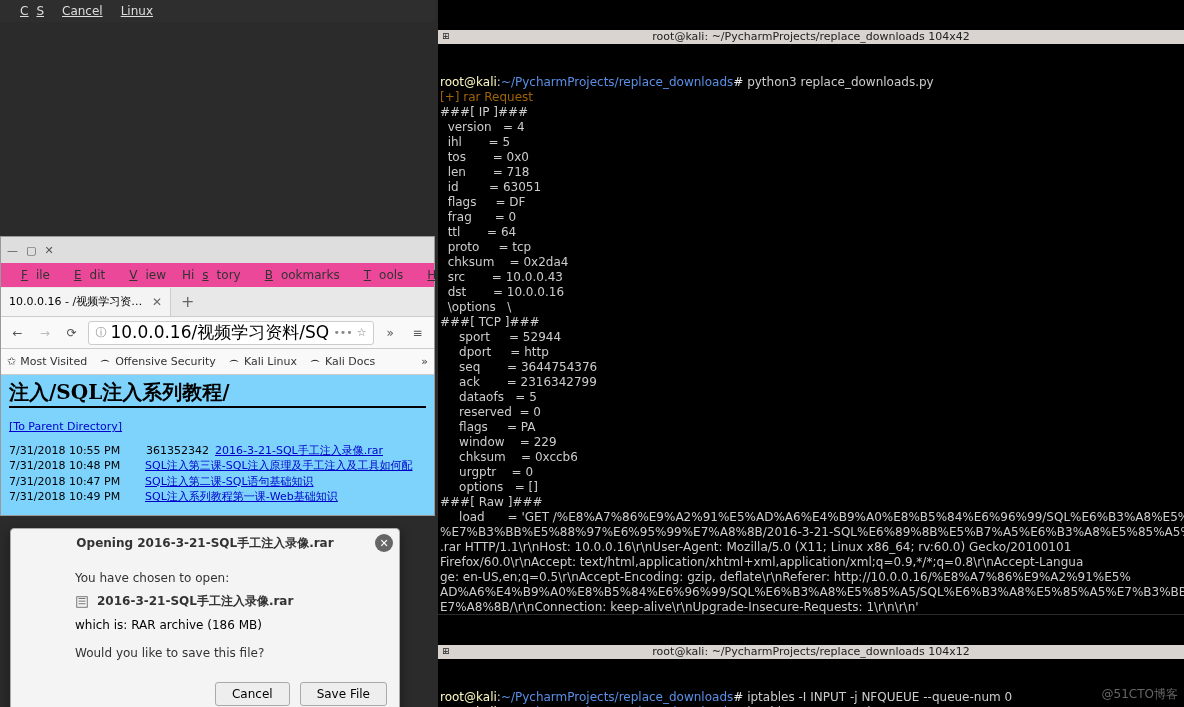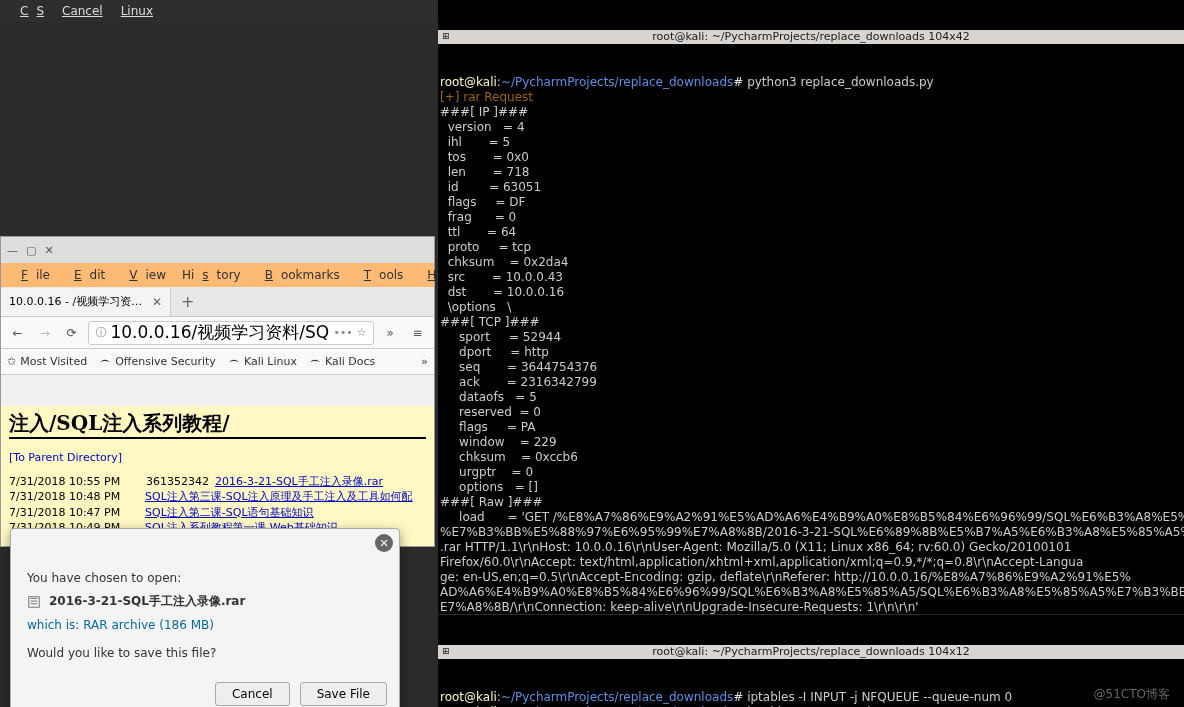--- a/index.html
+++ b/index.html
@@ -9,74 +9,74 @@
 .top-menubar { position: absolute; left: 0; top: 0; width: 435px; height: 22px; background: #2e2e2e; color: #ddd; font-size: 12px; display: flex; align-items: center; padding-left: 4px; gap: 2px; }
 .top-menubar span { padding: 2px 8px; cursor: pointer; text-decoration: underline; }
 .top-menubar .ul { text-decoration: underline; }
 
 
 .firefox { position: absolute; left: 0; top: 236px; width: 435px; background: #f0f0f0; border: 1px solid #999; font-size: 12px; }
 .fx-title { background: #dedede; height: 26px; display: flex; align-items: center; padding: 0 6px; color: #333; }
 .fx-title .title-text { flex: 1; white-space: nowrap; overflow: hidden; text-overflow: ellipsis; }
 .fx-title .winbtns { display: flex; gap: 8px; font-size: 11px; color: #555; }
 .fx-title .winbtns span { cursor: pointer; }
-.fx-menu { background: #fdba74; height: 24px; display: flex; align-items: center; padding: 0 4px; gap: 0; color: #333; }
+.fx-menu { background: #ec4899; height: 24px; display: flex; align-items: center; padding: 0 4px; gap: 0; color: #333; }
 .fx-menu span { padding: 2px 8px; cursor: pointer; }
 .fx-tabs { background: #e8e8e8; height: 30px; display: flex; align-items: center; border-bottom: 1px solid #ccc; }
 .fx-tab { display: flex; align-items: center; height: 28px; padding: 0 8px; background: #f4f4f4; border-right: 1px solid #ccc; max-width: 170px; gap: 6px; }
 .fx-tab .txt { white-space: nowrap; overflow: hidden; text-overflow: ellipsis; flex: 1; font-size: 11px; }
 .fx-tab .close { font-size: 12px; cursor: pointer; color: #666; }
 .fx-newtab { padding: 0 10px; font-size: 16px; color: #666; cursor: pointer; }
 .fx-toolbar { background: #f9f9f9; height: 32px; display: flex; align-items: center; padding: 0 6px; gap: 6px; border-bottom: 1px solid #ccc; }
 .fx-toolbar .navbtn { width: 22px; height: 22px; display: flex; align-items: center; justify-content: center; color: #555; cursor: pointer; border-radius: 3px; }
 .fx-toolbar .navbtn.disabled { color: #bbb; }
 .fx-urlbar { flex: 1; height: 24px; background: #fff; border: 1px solid #ccc; border-radius: 3px; display: flex; align-items: center; padding: 0 6px; font-size: 11px; gap: 4px; }
 .fx-urlbar .info { color: #888; }
 .fx-urlbar input { flex: 1; border: none; outline: none; font-size: 17px; }
 .fx-urlbar .dots { color: #888; cursor: pointer; }
 .fx-urlbar .star { color: #888; cursor: pointer; }
 .fx-bookmarks { background: #f9f9f9; height: 26px; display: flex; align-items: center; padding: 0 6px; gap: 12px; border-bottom: 1px solid #ccc; font-size: 11px; color: #333; }
 .fx-bookmarks .bm { display: flex; align-items: center; gap: 4px; cursor: pointer; }
 .fx-bookmarks .bm svg { width: 12px; height: 12px; }
 
 
-.fx-content { background: #fef9c3; padding: 4px 8px 10px; font-family: "DejaVu Sans Mono", monospace; font-size: 11px; margin-top: 31px; }
+.fx-content { background: #7dd3fc; padding: 4px 8px 10px; font-family: "DejaVu Sans Mono", monospace; font-size: 11px; }
 .fx-content h1 { font-family: "DejaVu Serif", serif; font-size: 20px; font-weight: bold; color: #000; border-bottom: 2px solid #000; margin-bottom: 8px; white-space: nowrap; overflow: hidden; }
-.fx-content .parent { color: #0000cc; display: inline-block; margin: 4px 0 10px; cursor: pointer; }
+.fx-content .parent { color: #0000cc; text-decoration: underline; display: inline-block; margin: 4px 0 10px; cursor: pointer; }
 .fx-content .row { white-space: nowrap; line-height: 1.4; }
 .fx-content .row .datecol { display: inline-block; width: 130px; color: #000; }
 .fx-content .row .sizecol { display: inline-block; width: 70px; text-align: right; color: #000; }
 .fx-content .row .link { color: #0000cc; text-decoration: underline; margin-left: 6px; cursor: pointer; }
 
 
 .dialog { position: absolute; left: 10px; top: 528px; width: 390px; background: #f4f4f4; border: 1px solid #aaa; border-radius: 4px; box-shadow: 0 4px 12px rgba(0,0,0,0.4); font-size: 12px; color: #333; }
 .dialog .dlg-title { height: 28px; display: flex; align-items: center; justify-content: center; font-weight: bold; position: relative; }
 .dialog .dlg-close { position: absolute; right: 6px; top: 5px; width: 18px; height: 18px; background: #666; color: #fff; border-radius: 50%; display: flex; align-items: center; justify-content: center; font-size: 11px; cursor: pointer; }
-.dialog .dlg-body { padding: 10px 16px; }
+.dialog .dlg-body { padding: 10px 16px; margin-left: 48px; }
 .dialog .dlg-body p { margin: 4px 0; }
 .dialog .dlg-file { display: flex; align-items: center; gap: 8px; margin: 8px 0; font-weight: bold; }
 .dialog .dlg-file .icon { width: 14px; height: 14px; }
-.dialog .dlg-meta { margin-left: 22px; color: #0369a1; }
+.dialog .dlg-meta { margin-left: 22px; color: #000000; }
 .dialog .dlg-btns { display: flex; justify-content: flex-end; gap: 10px; padding: 8px 12px 12px; }
 .dialog button { padding: 4px 16px; background: #eee; border: 1px solid #aaa; border-radius: 3px; cursor: pointer; font-size: 12px; }
 
 
 .terminal { position: absolute; background: #000; color: #ccc; font-family: "DejaVu Sans Mono", monospace; font-size: 12px; line-height: 1.25; white-space: pre; overflow: hidden; }
 .terminal .titlebar { background: #d9d4cf; color: #222; height: 14px; font-size: 11px; text-align: center; display: flex; align-items: center; justify-content: center; }
 .terminal .titlebar .exp { position: absolute; left: 4px; font-size: 9px; }
 .terminal .body { padding: 1px 2px; }
 .term-top { left: 438px; top: 0; width: 746px; height: 614px; }
 .term-bot { left: 438px; top: 615px; width: 746px; height: 92px; }
 
 .t-red { color: #fef9c3; }
 .t-blue { color: #5a8fe6; }
 .t-white { color: #e8e8e8; }
 .t-green { color: #a16207; }
 
-.watermark { position: absolute; right: 14px; bottom: 4px; color: #666; font-size: 12px; }
+.watermark { position: absolute; right: 6px; bottom: 4px; color: #666; font-size: 12px; }
 </style>
 </head>
 <body>
 
 <div class="top-menubar">
   <span><span class="ul">C</span>S</span>
   <span>Cancel</span>
   <span>Linux</span>
 </div>
 
@@ -149,20 +149,21 @@
         <div class="row"><span class="datecol">7/31/2018 10:55 PM</span><span class="sizecol">361352342</span><span class="link">2016-3-21-SQL手工注入录像.rar</span></div>
         <div class="row"><span class="datecol">7/31/2018 10:48 PM</span><span class="sizecol"><dir><span class="link">SQL注入第三课-SQL注入原理及手工注入及工具如何配</span></dir></span></div>
         <div class="row"><span class="datecol">7/31/2018 10:47 PM</span><span class="sizecol"><dir><span class="link">SQL注入第二课-SQL语句基础知识</span></dir></span></div>
         <div class="row"><span class="datecol">7/31/2018 10:49 PM</span><span class="sizecol"><dir><span class="link">SQL注入系列教程第一课-Web基础知识</span></dir></span></div>
       </div>
   </div>
 </div>
 
 <div class="dialog">
   <div class="dlg-title">
+    <span>Opening 2016-3-21-SQL手工注入录像.rar</span>
     <span class="dlg-close">✕</span>
   </div>
   <div class="dlg-body">
     <p>You have chosen to open:</p>
     <div class="dlg-file">
       <svg class="icon" viewBox="0 0 16 16">
           <rect x="2" y="2" width="12" height="12" fill="none" stroke="#666"></rect>
           <path d="M4 4h8M4 7h8M4 10h8" stroke="#666"></path>
         </svg>
       <span>2016-3-21-SQL手工注入录像.rar</span>

